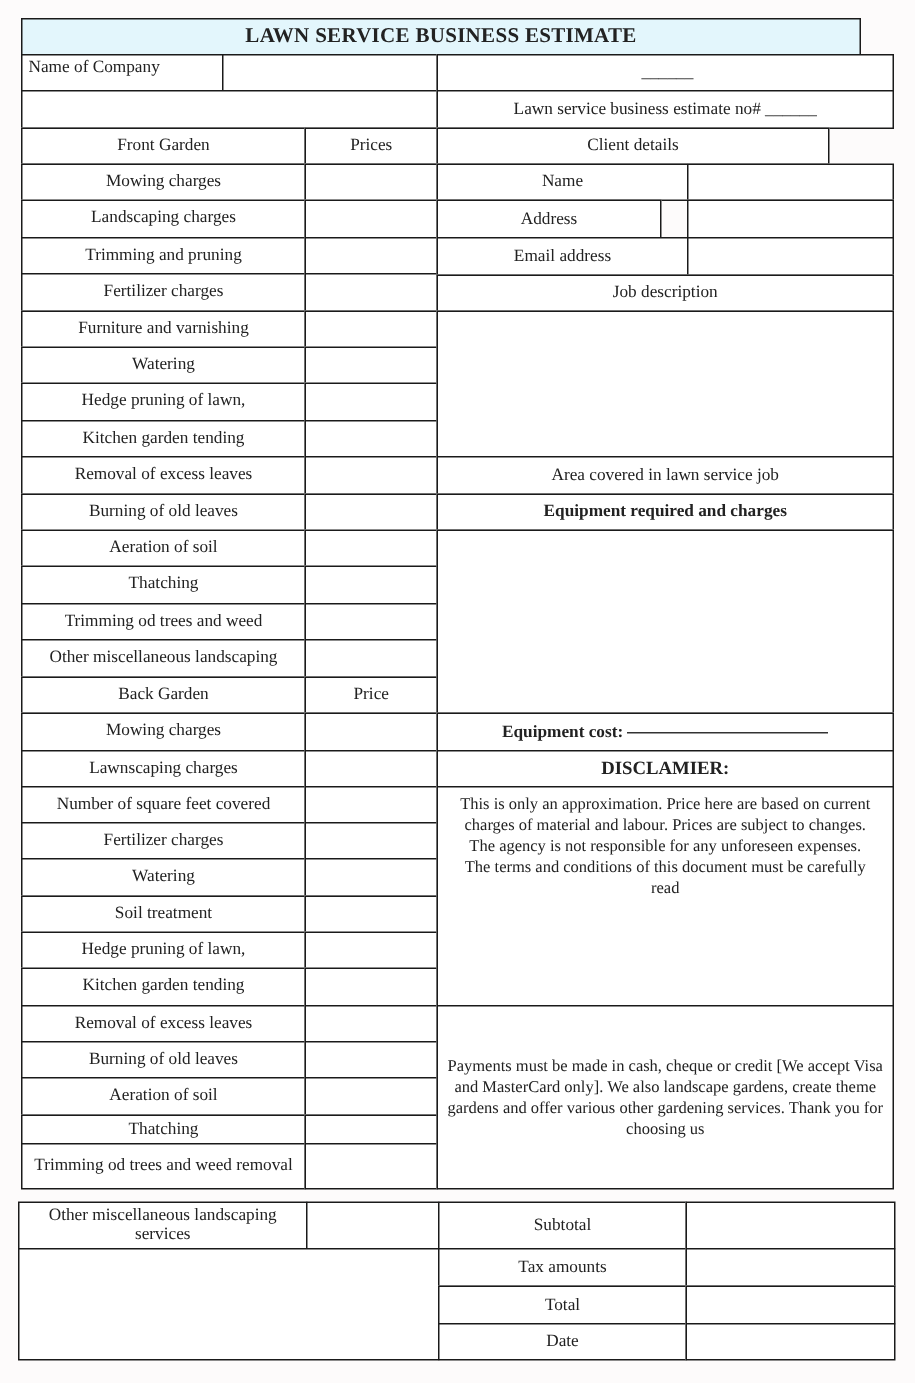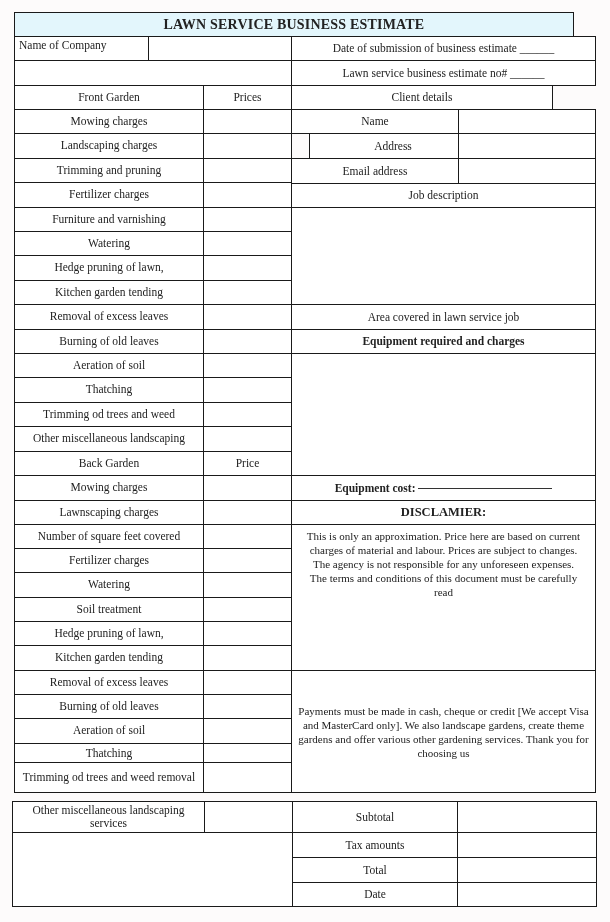--- a/index.html
+++ b/index.html
@@ -16,21 +16,21 @@
   .blank-line { display: inline-block; border-bottom: 1px solid #333; vertical-align: baseline; }
 </style>
 </head>
 <body>
 
 <div class="cell title" style="left:14px;top:12px;width:560px;height:25px;">LAWN SERVICE BUSINESS ESTIMATE</div>
 
 <div class="cell left" style="left:14px;top:36px;width:135px;height:25px;">Name of Company</div>
 <div class="cell" style="left:148px;top:36px;width:144px;height:25px;"></div>
 <div class="cell" style="left:291px;top:36px;width:305px;height:25px;">
-  <span>Date of submission of business estimate</span>&nbsp;
+  &nbsp;
   <span>______</span>
 </div>
 
 <div class="cell" style="left:14px;top:60px;width:278px;height:26px;"></div>
 <div class="cell" style="left:291px;top:60px;width:305px;height:26px;">
   <span>Lawn service business estimate no#</span>&nbsp;
   <span>______</span>
 </div>
 
 <div class="cell" style="left:14px;top:85px;width:190px;height:25px;">Front Garden</div>
@@ -95,21 +95,21 @@
     <div class="cell" style="left: 14px; top: 718px; width: 190px; height: 25.5px;">Aeration of soil</div>
     <div class="cell" style="left: 203px; top: 718px; width: 89px; height: 25.5px;"></div>
     <div class="cell" style="left: 14px; top: 743px; width: 190px; height: 20px;">Thatching</div>
     <div class="cell" style="left: 203px; top: 743px; width: 89px; height: 20px;"></div>
     <div class="cell" style="left: 14px; top: 762px; width: 190px; height: 31px;">Trimming od trees and weed removal</div>
     <div class="cell" style="left: 203px; top: 762px; width: 89px; height: 31px;"></div>
   </div>
 
 <div class="cell" style="left:291px;top:109px;width:168px;height:25px;">Name</div>
 <div class="cell" style="left:458px;top:109px;width:138px;height:25px;"></div>
-<div class="cell" style="left:291px;top:133px;width:168px;height:26px;margin-left:18px;">Address</div>
+<div class="cell" style="left:291px;top:133px;width:150px;height:26px;">Address</div>
 <div class="cell" style="left:458px;top:133px;width:138px;height:26px;"></div>
 <div class="cell" style="left:291px;top:158px;width:168px;height:26px;">Email address</div>
 <div class="cell" style="left:458px;top:158px;width:138px;height:26px;"></div>
 <div class="cell" style="left:291px;top:183px;width:305px;height:25px;">Job description</div>
 <div class="cell" style="left:291px;top:207px;width:305px;height:98px;"></div>
 <div class="cell" style="left:291px;top:304px;width:305px;height:26px;">Area covered in lawn service job</div>
 <div class="cell bold" style="left:291px;top:329px;width:305px;height:25px;">Equipment required and charges</div>
 <div class="cell" style="left:291px;top:353px;width:305px;height:123px;"></div>
 <div class="cell bold" style="left:291px;top:475px;width:305px;height:26px;">
   <span>Equipment cost:</span>&nbsp;

